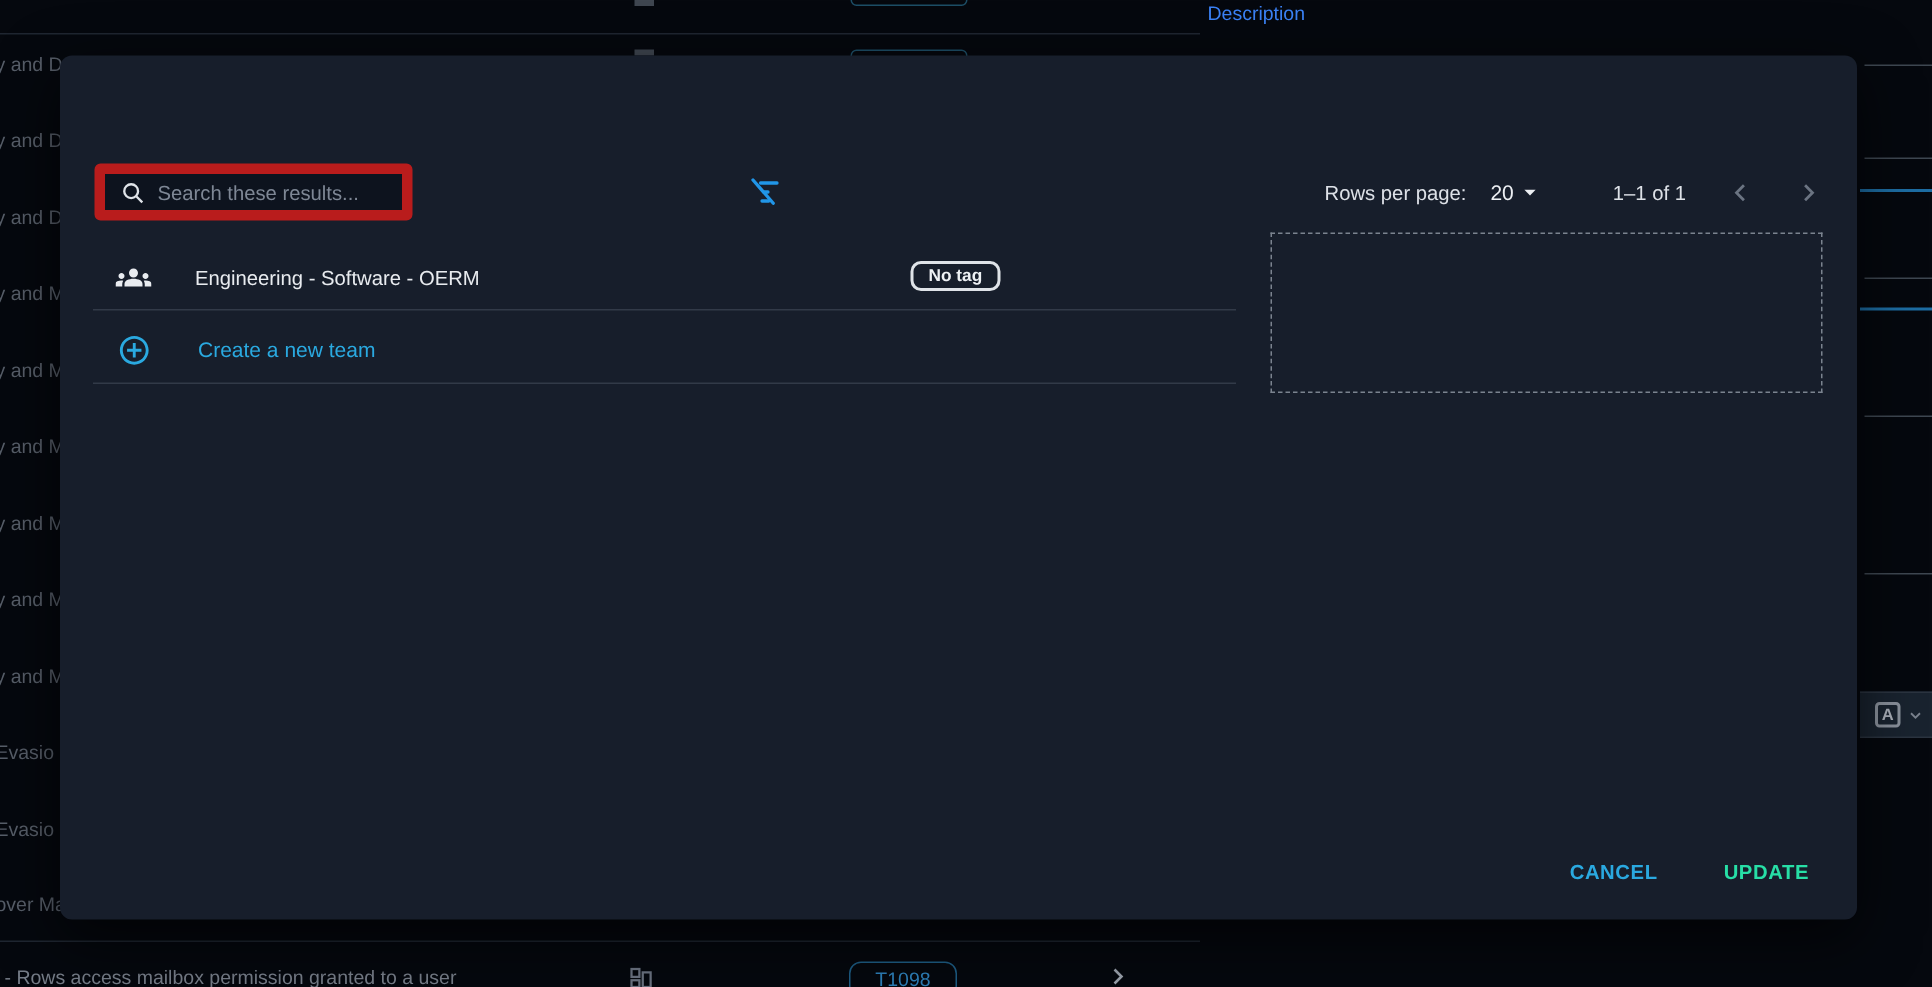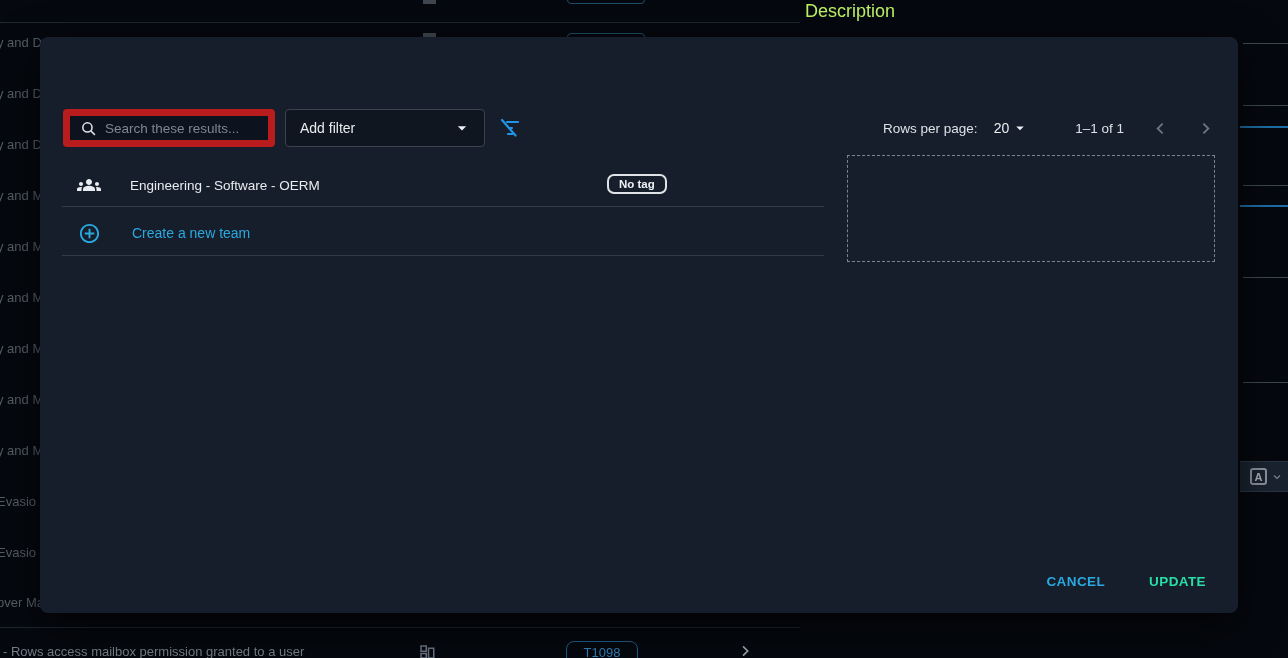--- a/index.html
+++ b/index.html
@@ -8,21 +8,21 @@
     background:#05080e;
     font-family:"Liberation Sans", sans-serif;
     color:#e6e9ed;
     position:relative;
   }
   .abs { position:absolute; }
 
   
   .bg-fragment { color:#575e69; font-size:13px; white-space:nowrap; }
   .bg-divider { background:#1f2631; height:1px; }
-  .bg-header { color:#bef264; font-size:18px; }
+  .bg-header { color:#3b82f6; font-size:13px; }
   .bg-chip-frag { border:1px solid #1d4e66; border-radius:4px; width:78px; height:9px; }
   .bg-icon-frag { background:#3f4650; width:13px; height:4px; }
   .edge-line-gray { background:#3e4751; height:1px; }
   .edge-line-blue { background:#1d6da3; height:2px; }
 
   .bottom-row-title { color:#767d88; font-size:13px; white-space:nowrap; }
   .tech-chip {
     border:1px solid #1d5c84; border-radius:8px;
     color:#2d7fb8; font-size:13px; text-align:center;
     width:72px; height:24px; line-height:22px;
@@ -165,28 +165,20 @@
   <div class="abs search-box">
     <span style="color:#dfe3e8;">
       <svg width="17" height="17" viewBox="0 0 24 24" fill="none" stroke="currentColor" stroke-width="2.2">
         <circle cx="10.5" cy="10.5" r="6.5"></circle>
           <line x1="15.5" y1="15.5" x2="21" y2="21"></line>
       </svg>
     </span>
     <input type="text" placeholder="Search these results..." style="">
   </div>
 
-  <div class="abs filter-select">
-    <span class="label">Add filter</span>
-    <span style="color:#eceff3;">
-      <svg width="20" height="20" viewBox="0 0 24 24" fill="currentColor">
-          <path d="M7 10l5 5 5-5z"></path>
-        </svg>
-    </span>
-  </div>
 
   <span class="abs filter-off-btn">
     <svg width="24" height="24" viewBox="0 0 24 24" fill="none" stroke="currentColor" stroke-width="2.2" stroke-linecap="round">
       <line x1="9" y1="6" x2="20" y2="6"></line>
         <line x1="11.5" y1="12" x2="14" y2="12"></line>
         <line x1="10" y1="18" x2="14.5" y2="18"></line>
         <line x1="4" y1="4" x2="17.5" y2="19.5"></line>
     </svg>
   </span>
 

